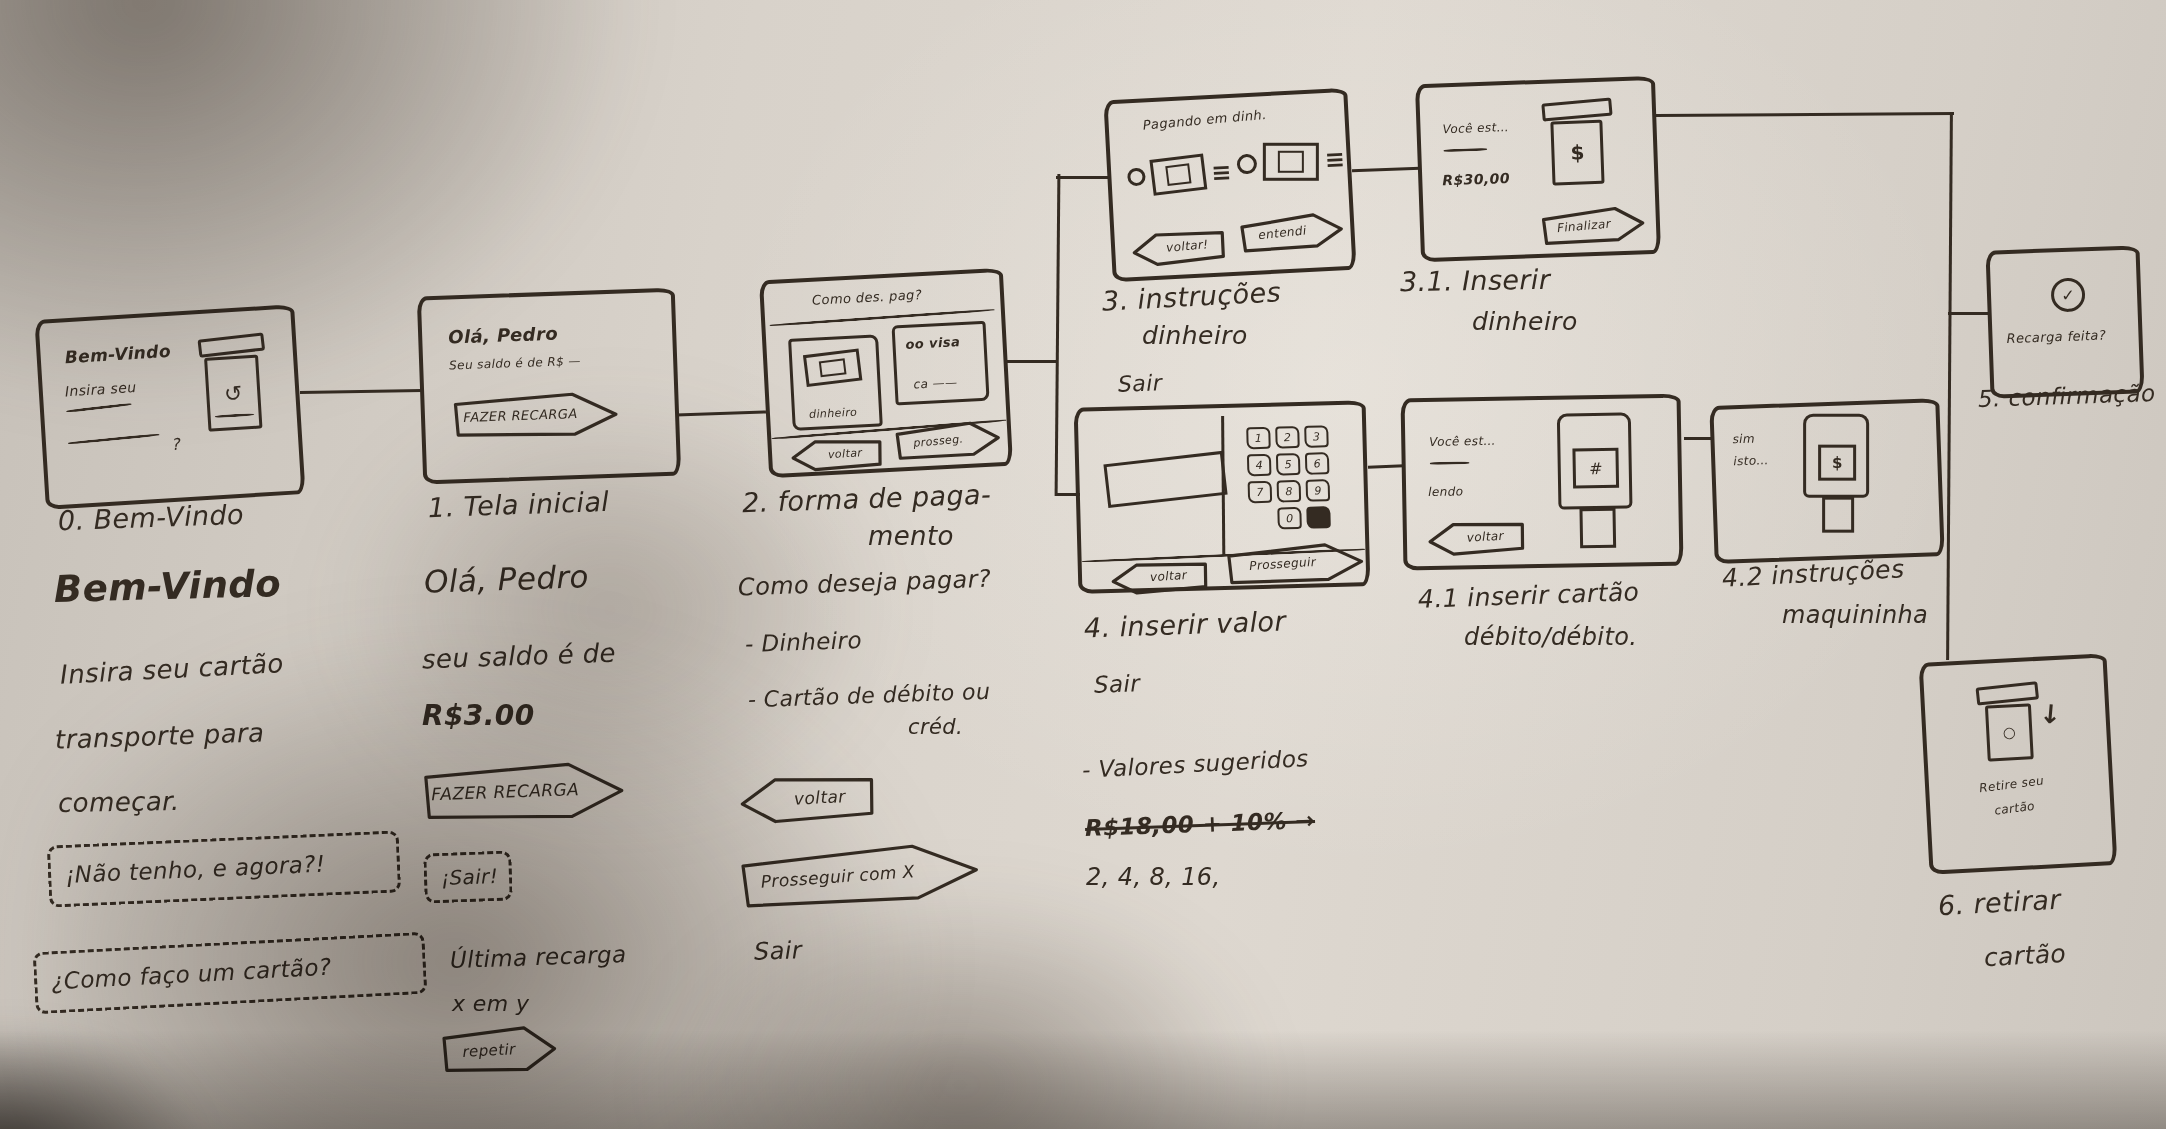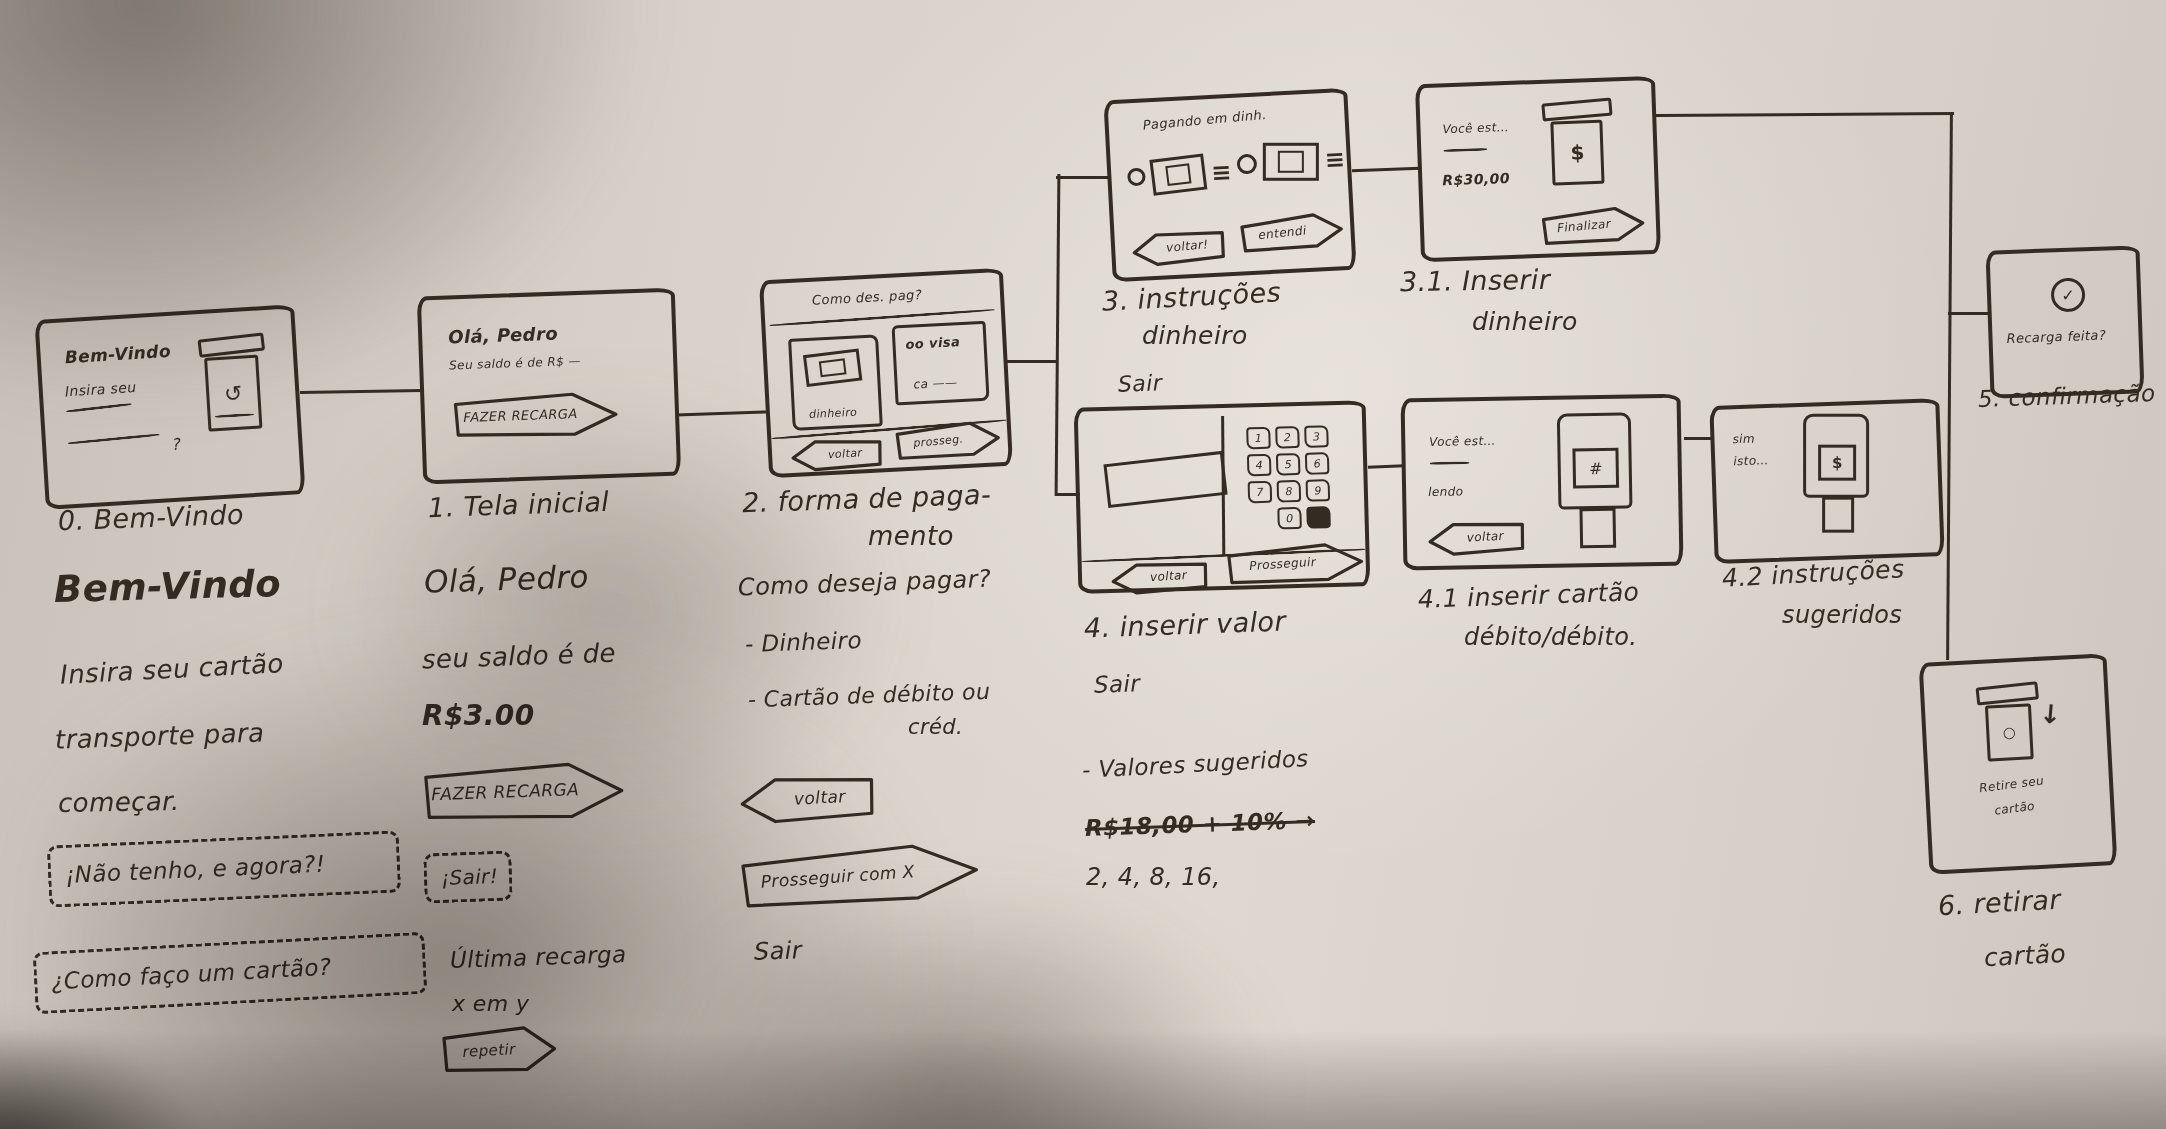--- a/index.html
+++ b/index.html
@@ -282,21 +282,21 @@
     <div class="hw abs" style="left:18px;top:24px;font-size:12px">sim</div>
     <div class="hw abs" style="left:18px;top:46px;font-size:12px">isto…</div>
     <div class="mach abs" style="left:88px;top:8px;width:66px;height:84px;transform:rotate(2deg)">
       <div class="mscreen" style="left:12px;top:28px;width:38px;height:36px;font-size:15px;font-weight:bold">
         <span>$</span>
       </div>
       <div class="mcard" style="left:16px;top:80px;width:32px;height:36px"></div>
     </div>
   </div>
   <div class="hw abs" style="left:1722px;top:560px;font-size:25px;transform:rotate(-3deg)">4.2 instruções</div>
-  <div class="hw abs" style="left:1782px;top:602px;font-size:24px">sugeridos</div>
+  <div class="hw abs" style="left:1782px;top:602px;font-size:24px">maquininha</div>
 
   <div class="screen" style="left:1988px;top:248px;width:154px;height:148px;transform:rotate(-2deg)">
     <div class="chk abs" style="left:60px;top:26px;width:34px;height:34px;font-size:16px">
       <span>✓</span>
     </div>
     <div class="hw abs" style="left:14px;top:78px;font-size:13px">Recarga feita?</div>
   </div>
   <div class="hw abs" style="left:1978px;top:384px;font-size:23px;transform:rotate(-2deg)">5. confirmação</div>
 
   <div class="screen" style="left:1924px;top:658px;width:188px;height:212px;transform:rotate(-3deg)">

